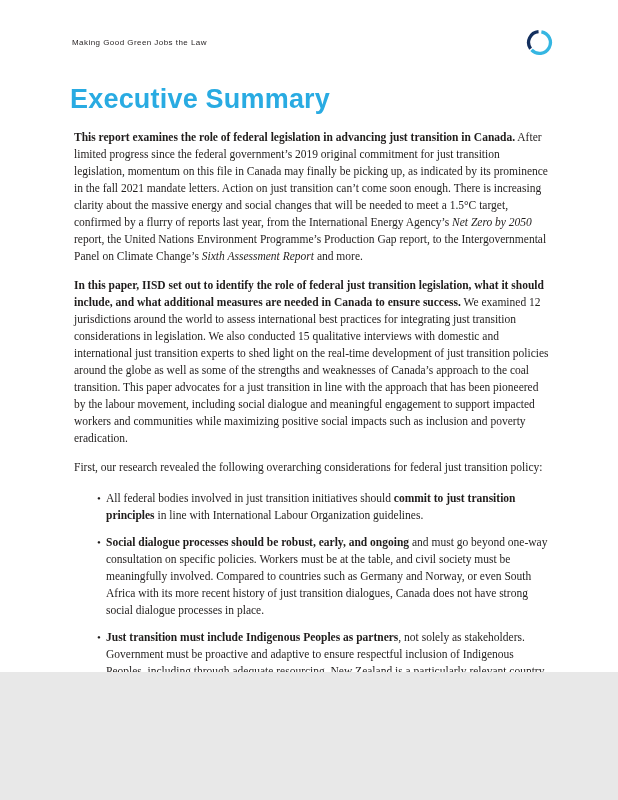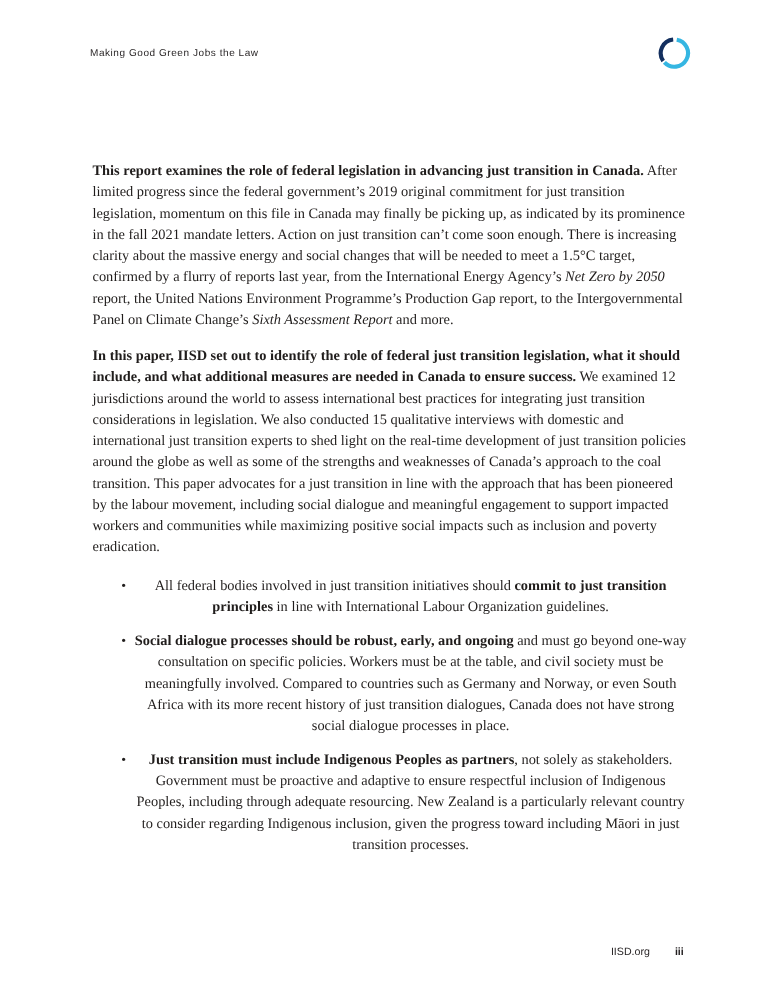--- a/index.html
+++ b/index.html
@@ -1,19 +1,19 @@
 <!DOCTYPE html>
 <html><head>
 <meta charset="utf-8">
 <style>
   html, body { margin: 0; padding: 0; background: #e8e8e8; }
   .page {
     position: relative;
     width: 618px;
-    height: 800px;
+    height: 672px;
     margin: 0 auto;
     background: #ffffff;
     overflow: hidden;
     font-family: "Liberation Serif", serif;
     color: #201d1c;
   }
   .running-head-title {
     position: absolute;
     top: 38px;
     left: 72px;
@@ -61,21 +61,20 @@
   }
   ul.bullets {
     list-style: none;
     margin: 14px 0 0 0;
     padding: 0;
   }
   ul.bullets li {
     position: relative;
     padding-left: 32px;
     margin-bottom: 10px;
-    text-align: center;
   }
   ul.bullets li::before {
     content: "\2022";
     position: absolute;
     left: 23px;
     top: 0;
     font-size: 11px;
     color: #201d1c;
   }
   .footer {
@@ -99,28 +98,30 @@
 
   <div class="running-head-title">Making Good Green Jobs the Law</div>
 
   <div class="logo">
     <svg viewBox="0 0 26 26" width="27" height="27" aria-hidden="true">
       <path d="M 12.08 2.54 A 10.5 10.5 0 0 0 4.4 19.02" fill="none" stroke="#132f5e" stroke-width="3.2"></path>
       <path d="M 14.82 2.66 A 10.5 10.5 0 1 1 5.32 20.16" fill="none" stroke="#35b6e2" stroke-width="3.2"></path>
     </svg>
   </div>
 
+  <h1 class="page-title">Executive Summary</h1>
 
   <div class="content">
 
     <p><span class="bold">This report examines the role of federal legislation in advancing just transition in Canada.</span><span> After limited progress since the federal government’s 2019 original commitment for just transition legislation, momentum on this file in Canada may finally be picking up, as indicated by its prominence in the fall 2021 mandate letters. Action on just transition can’t come soon enough. There is increasing clarity about the massive energy and social changes that will be needed to meet a 1.5°C target, confirmed by a flurry of reports last year, from the International Energy Agency’s </span><span class="italic">Net Zero by 2050</span><span> report, the United Nations Environment Programme’s Production Gap report, to the Intergovernmental Panel on Climate Change’s </span><span class="italic">Sixth Assessment Report</span><span> and more.</span></p>
 
     <p><span class="bold">In this paper, IISD set out to identify the role of federal just transition legislation, what it should include, and what additional measures are needed in Canada to ensure success.</span><span> We examined 12 jurisdictions around the world to assess international best practices for integrating just transition considerations in legislation. We also conducted 15 qualitative interviews with domestic and international just transition experts to shed light on the real-time development of just transition policies around the globe as well as some of the strengths and weaknesses of Canada’s approach to the coal transition. This paper advocates for a just transition in line with the approach that has been pioneered by the labour movement, including social dialogue and meaningful engagement to support impacted workers and communities while maximizing positive social impacts such as inclusion and poverty eradication.</span></p>
 
 
+    <p>First, our research revealed the following overarching considerations for federal just transition policy:</p>
 
     <ul class="bullets">
       <li><span>All federal bodies involved in just transition initiatives should </span><span class="bold">commit to just transition principles</span><span> in line with International Labour Organization guidelines.</span></li>
       <li><span class="bold">Social dialogue processes should be robust, early, and ongoing</span><span> and must go beyond one-way consultation on specific policies. Workers must be at the table, and civil society must be meaningfully involved. Compared to countries such as Germany and Norway, or even South Africa with its more recent history of just transition dialogues, Canada does not have strong social dialogue processes in place.</span></li>
       <li><span class="bold">Just transition must include Indigenous Peoples as partners</span><span>, not solely as stakeholders. Government must be proactive and adaptive to ensure respectful inclusion of Indigenous Peoples, including through adequate resourcing. New Zealand is a particularly relevant country to consider regarding Indigenous inclusion, given the progress toward including Māori in just transition processes.</span></li>
     </ul>
 
   </div>
 
   <div class="footer">

